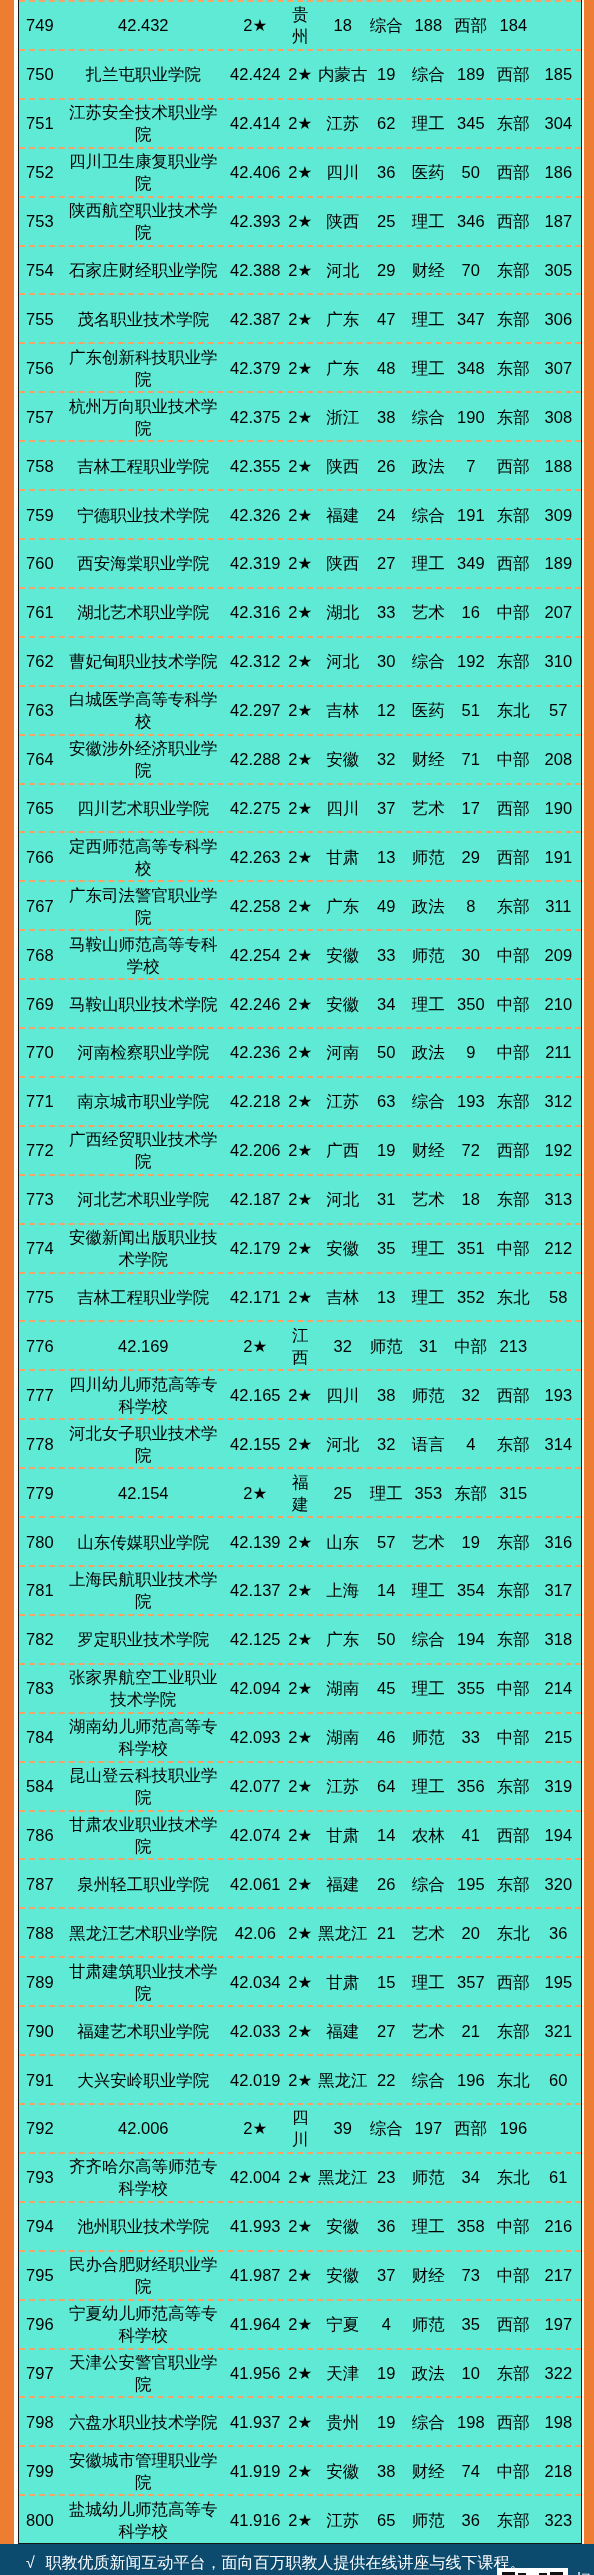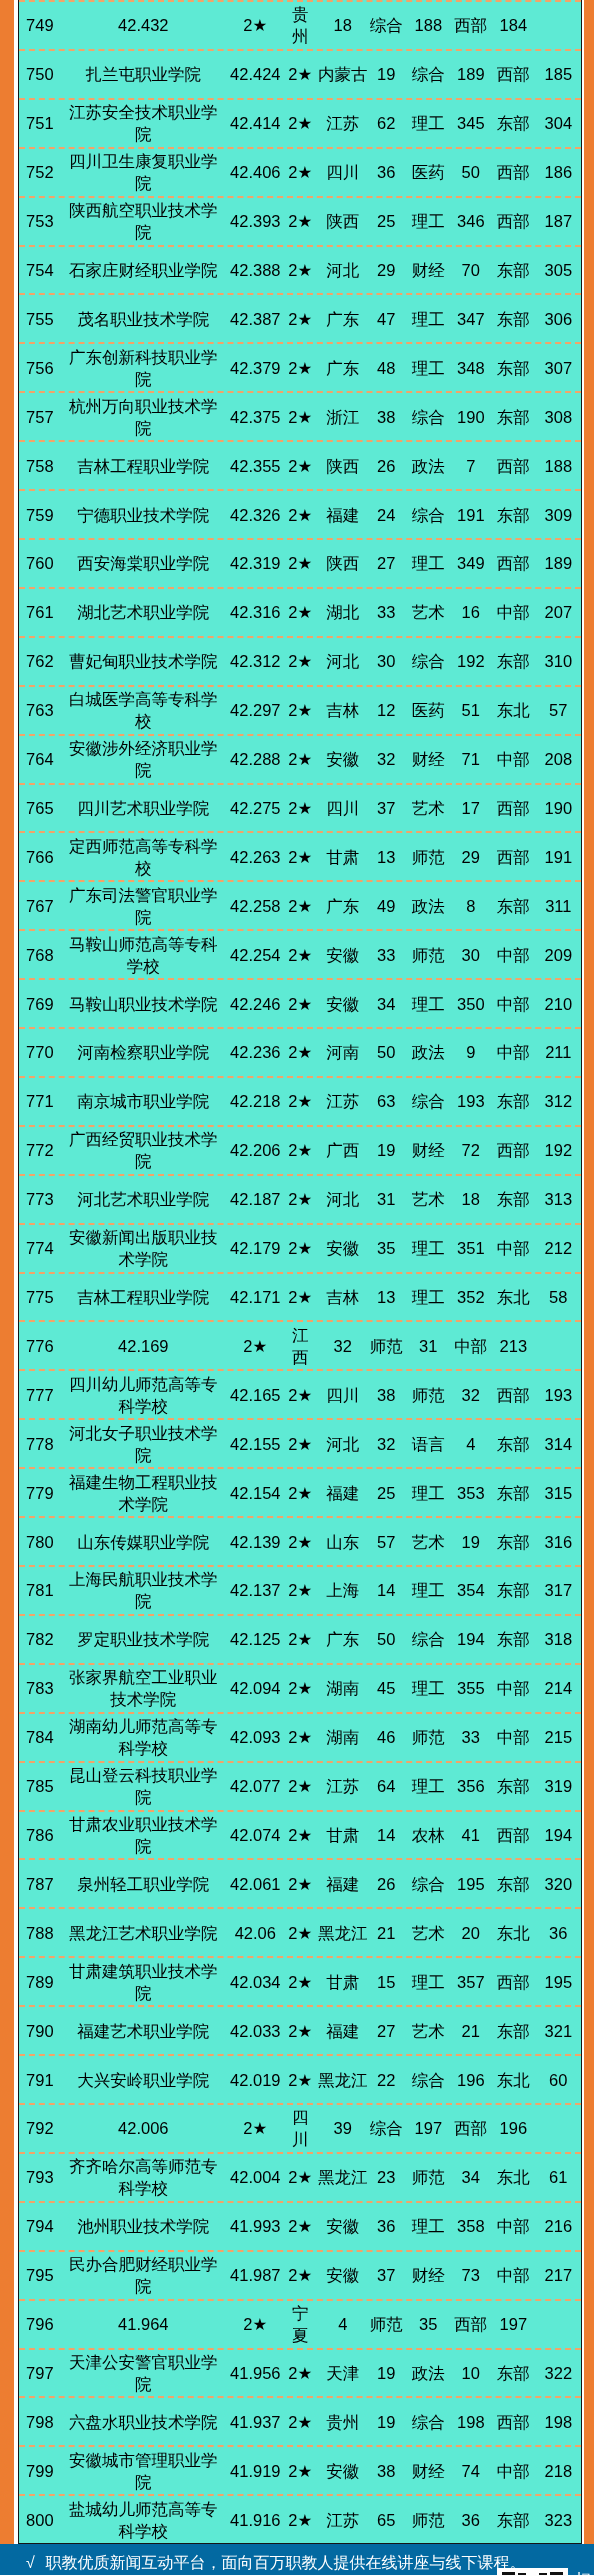--- a/index.html
+++ b/index.html
@@ -31,21 +31,21 @@
     text-align:center;
     font-size:16.5px;
     line-height:22px;
     letter-spacing:0;
     word-break:break-all;
   }
   .c-name{padding:0 0.6px;}
   .c-star{white-space:nowrap;}
   .footer{
     position:absolute;left:0;top:2544px;width:595px;height:32px;
-    background:#0369a1;color:#fff;overflow:visible;
+    background:#0c4a6e;color:#fff;overflow:visible;
   }
   .footer-line{
     position:absolute;left:26px;top:9.4px;width:484px;
     font-size:16px;line-height:20px;white-space:nowrap;
   }
   .footer-check{display:inline-block;margin-right:10.6px;}
   .qr-box{
     position:absolute;left:497px;top:23.6px;width:71px;height:35px;
     background:#fff;
     display:flex;align-items:flex-start;justify-content:space-between;
@@ -450,21 +450,20 @@
         <div class="cell c-prov">河北</div>
         <div class="cell c-provrank">32</div>
         <div class="cell c-type">语言</div>
         <div class="cell c-typerank">4</div>
         <div class="cell c-region">东部</div>
         <div class="cell c-regrank">314</div>
       </div>
 
       <div class="row">
         <div class="cell c-rank">779</div>
-        <div class="cell c-name">福建生物工程职业技术学院</div>
         <div class="cell c-score">42.154</div>
         <div class="cell c-star">2★</div>
         <div class="cell c-prov">福建</div>
         <div class="cell c-provrank">25</div>
         <div class="cell c-type">理工</div>
         <div class="cell c-typerank">353</div>
         <div class="cell c-region">东部</div>
         <div class="cell c-regrank">315</div>
       </div>
 
@@ -527,21 +526,21 @@
         <div class="cell c-star">2★</div>
         <div class="cell c-prov">湖南</div>
         <div class="cell c-provrank">46</div>
         <div class="cell c-type">师范</div>
         <div class="cell c-typerank">33</div>
         <div class="cell c-region">中部</div>
         <div class="cell c-regrank">215</div>
       </div>
 
       <div class="row">
-        <div class="cell c-rank">785</div>
+        <div class="cell c-rank">584</div>
         <div class="cell c-name">昆山登云科技职业学院</div>
         <div class="cell c-score">42.077</div>
         <div class="cell c-star">2★</div>
         <div class="cell c-prov">江苏</div>
         <div class="cell c-provrank">64</div>
         <div class="cell c-type">理工</div>
         <div class="cell c-typerank">356</div>
         <div class="cell c-region">东部</div>
         <div class="cell c-regrank">319</div>
       </div>
@@ -670,20 +669,21 @@
         <div class="cell c-prov">安徽</div>
         <div class="cell c-provrank">37</div>
         <div class="cell c-type">财经</div>
         <div class="cell c-typerank">73</div>
         <div class="cell c-region">中部</div>
         <div class="cell c-regrank">217</div>
       </div>
 
       <div class="row">
         <div class="cell c-rank">796</div>
+        <div class="cell c-name">宁夏幼儿师范高等专科学校</div>
         <div class="cell c-score">41.964</div>
         <div class="cell c-star">2★</div>
         <div class="cell c-prov">宁夏</div>
         <div class="cell c-provrank">4</div>
         <div class="cell c-type">师范</div>
         <div class="cell c-typerank">35</div>
         <div class="cell c-region">西部</div>
         <div class="cell c-regrank">197</div>
       </div>
 

